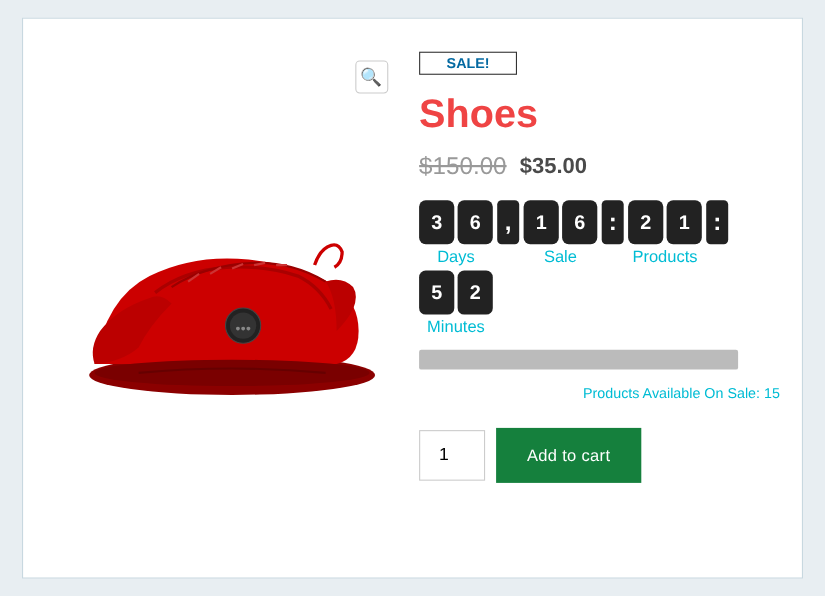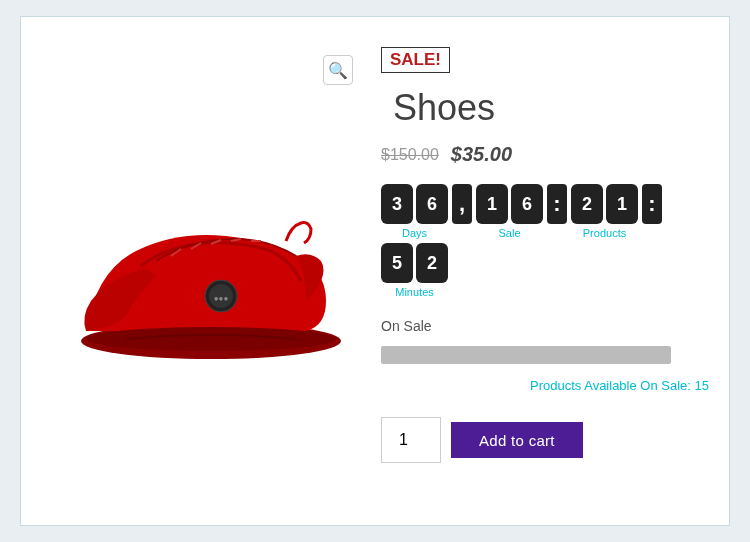--- a/index.html
+++ b/index.html
@@ -51,49 +51,47 @@
     
     .details-section {
       flex: 1;
       display: flex;
       flex-direction: column;
       gap: 10px;
     }
     .sale-badge {
       display: inline-block;
       border: 1px solid #333;
-      padding: 2px 8px;
-      font-size: 17px;
-      font-weight: bold;
-      color: #b91c1c;
+      padding: 2px 24px;
+      font-size: 13px;
+      font-weight: bold;
+      color: #0369a1;
       width: fit-content;
     }
     .product-title {
       font-size: 36px;
-      font-weight: 400;
-      color: #404040;
+      font-weight: 700;
+      color: #ef4444;
       margin-top: 4px;
-      margin-left: 12px;
     }
     .price-section {
       display: flex;
       align-items: center;
       gap: 12px;
       margin-top: 4px;
     }
     .original-price {
       text-decoration: line-through;
       color: #999;
-      font-size: 16px;
+      font-size: 22px;
     }
     .sale-price {
       color: #4a4a4a;
       font-size: 20px;
       font-weight: bold;
-      font-style: italic;
     }
     .countdown-section {
       display: flex;
       align-items: flex-start;
       gap: 4px;
       margin-top: 8px;
       flex-wrap: wrap;
     }
     .countdown-group {
       display: flex;
@@ -110,21 +108,21 @@
       font-size: 18px;
       font-weight: bold;
       width: 32px;
       height: 40px;
       display: flex;
       align-items: center;
       justify-content: center;
       border-radius: 6px;
     }
     .countdown-label {
-      font-size: 11px;
+      font-size: 15px;
       color: #00bcd4;
       margin-top: 3px;
     }
     .countdown-sep {
       font-size: 22px;
       color: #fff;
       background: #222;
       width: 20px;
       height: 40px;
       display: flex;
@@ -166,25 +164,25 @@
     }
     .quantity-input {
       width: 60px;
       height: 46px;
       border: 1px solid #ccc;
       text-align: center;
       font-size: 16px;
       outline: none;
     }
     .add-to-cart-btn {
-      background: #4c1d95;
+      background: #15803d;
       color: #fff;
       border: none;
       padding: 0 28px;
-      height: 36px;
+      height: 50px;
       font-size: 15px;
       cursor: pointer;
       font-weight: 500;
       letter-spacing: 0.3px;
     }
   </style>
 </head>
 <body>
 
 <div class="product-card">
@@ -271,21 +269,20 @@
 
       <div class="countdown-group">
         <div class="countdown-digits">
           <div class="digit-box">5</div>
           <div class="digit-box">2</div>
         </div>
         <span class="countdown-label">Minutes</span>
       </div>
     </div>
 
-    <div class="on-sale-label">On Sale</div>
     <div class="stock-bar-container"></div>
     <div class="products-available">Products Available On Sale: 15</div>
 
     <div class="add-to-cart-section">
       <input class="quantity-input" type="number" value="1" min="1" style="">
       <button class="add-to-cart-btn">Add to cart</button>
     </div>
   </div>
 </div>
 

